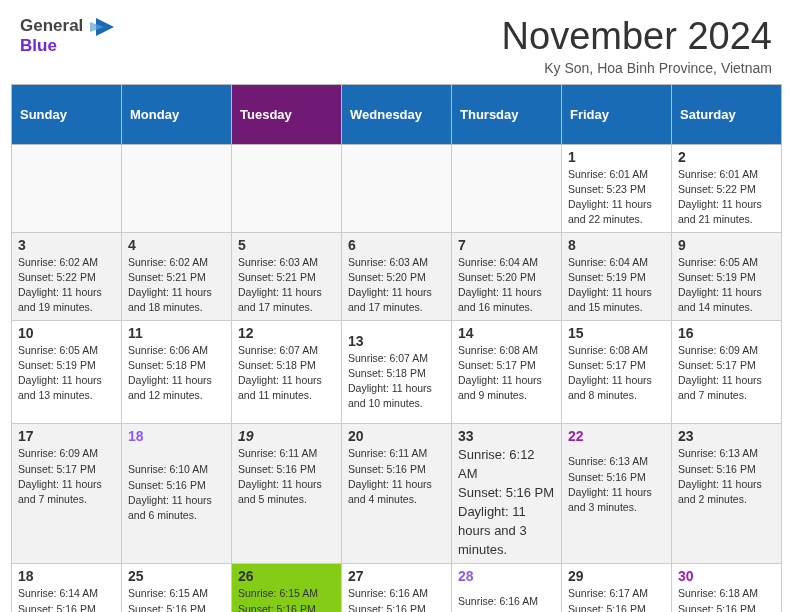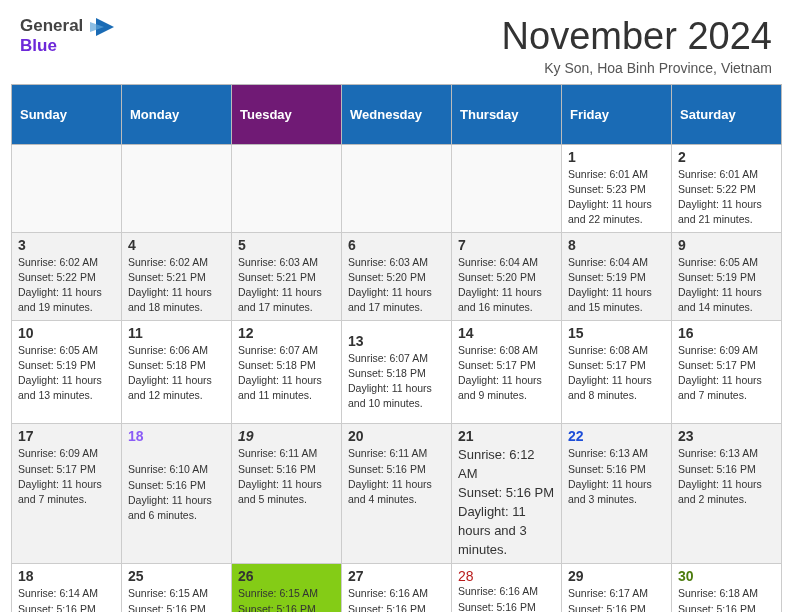--- a/index.html
+++ b/index.html
@@ -171,27 +171,27 @@
 Sunset: 5:16 PM
 Daylight: 11 hours and 5 minutes.</div>
           </td>
           <td style="vertical-align: top; border: 1px solid rgb(204, 204, 204); padding: 4px 6px; background: rgb(242, 242, 242); height: 80px;">
             <div style="font-size: 14px; font-weight: bold; color: rgb(51, 51, 51); margin-bottom: 2px;">20</div>
             <div style="font-size: 10.5px; color: rgb(51, 51, 51); line-height: 1.45; white-space: pre-line;">Sunrise: 6:11 AM
 Sunset: 5:16 PM
 Daylight: 11 hours and 4 minutes.</div>
           </td>
           <td style="vertical-align: top; border: 1px solid rgb(204, 204, 204); padding: 4px 6px; background: rgb(242, 242, 242); height: 80px;">
-            <div style="font-size: 14px; font-weight: bold; color: rgb(51, 51, 51); margin-bottom: 2px;">21</div>
+            <div style="font-size: 14px; font-weight: bold; color: rgb(51, 51, 51); margin-bottom: 2px;">33</div>
             <div style="font-size: 13px; color: rgb(51, 51, 51); line-height: 1.45; white-space: pre-line;">Sunrise: 6:12 AM
 Sunset: 5:16 PM
 Daylight: 11 hours and 3 minutes.</div>
           </td>
           <td style="vertical-align: top; border: 1px solid rgb(204, 204, 204); padding: 4px 6px; background: rgb(242, 242, 242); height: 80px;">
-            <div style="font-size: 14px; font-weight: bold; color: #1d4ed8; margin-bottom: 2px;">22</div>
+            <div style="font-size: 14px; font-weight: bold; color: #a21caf; margin-bottom: 10px;">22</div>
             <div style="font-size: 10.5px; color: rgb(51, 51, 51); line-height: 1.45; white-space: pre-line;">Sunrise: 6:13 AM
 Sunset: 5:16 PM
 Daylight: 11 hours and 3 minutes.</div>
           </td>
           <td style="vertical-align: top; border: 1px solid rgb(204, 204, 204); padding: 4px 6px; background: rgb(242, 242, 242); height: 80px;">
             <div style="font-size: 14px; font-weight: bold; color: rgb(51, 51, 51); margin-bottom: 2px;">23</div>
             <div style="font-size: 10.5px; color: rgb(51, 51, 51); line-height: 1.45; white-space: pre-line;">Sunrise: 6:13 AM
 Sunset: 5:16 PM
 Daylight: 11 hours and 2 minutes.</div>
           </td>
@@ -215,33 +215,33 @@
 Sunset: 5:16 PM
 Daylight: 11 hours and 0 minutes.</div>
           </td>
           <td style="vertical-align: top; border: 1px solid rgb(204, 204, 204); padding: 4px 6px; background: rgb(255, 255, 255); height: 80px;">
             <div style="font-size: 14px; font-weight: bold; color: rgb(51, 51, 51); margin-bottom: 2px;">27</div>
             <div style="font-size: 10.5px; color: rgb(51, 51, 51); line-height: 1.45; white-space: pre-line;">Sunrise: 6:16 AM
 Sunset: 5:16 PM
 Daylight: 10 hours and 59 minutes.</div>
           </td>
           <td style="vertical-align: top; border: 1px solid rgb(204, 204, 204); padding: 4px 6px; background: rgb(255, 255, 255); height: 80px;">
-            <div style="font-size: 14px; font-weight: normal; color: #b91c1c; margin-bottom: 0;">28</div>
+            <div style="font-size: 14px; font-weight: bold; color: #8b5cf6; margin-bottom: 10px;">28</div>
             <div style="font-size: 10.5px; color: rgb(51, 51, 51); line-height: 1.45; white-space: pre-line;">Sunrise: 6:16 AM
 Sunset: 5:16 PM
 Daylight: 10 hours and 59 minutes.</div>
           </td>
           <td style="vertical-align: top; border: 1px solid rgb(204, 204, 204); padding: 4px 6px; background: rgb(255, 255, 255); height: 80px;">
             <div style="font-size: 14px; font-weight: bold; color: rgb(51, 51, 51); margin-bottom: 2px;">29</div>
             <div style="font-size: 10.5px; color: rgb(51, 51, 51); line-height: 1.45; white-space: pre-line;">Sunrise: 6:17 AM
 Sunset: 5:16 PM
 Daylight: 10 hours and 58 minutes.</div>
           </td>
           <td style="vertical-align: top; border: 1px solid rgb(204, 204, 204); padding: 4px 6px; background: rgb(255, 255, 255); height: 80px;">
-            <div style="font-size: 14px; font-weight: bold; color: #4d7c0f; margin-bottom: 2px;">30</div>
+            <div style="font-size: 14px; font-weight: bold; color: #a21caf; margin-bottom: 2px;">30</div>
             <div style="font-size: 10.5px; color: rgb(51, 51, 51); line-height: 1.45; white-space: pre-line;">Sunrise: 6:18 AM
 Sunset: 5:16 PM
 Daylight: 10 hours and 57 minutes.</div>
           </td>
         </tr>
       </tbody>
   </table>
 </div>
 
 </body></html>

